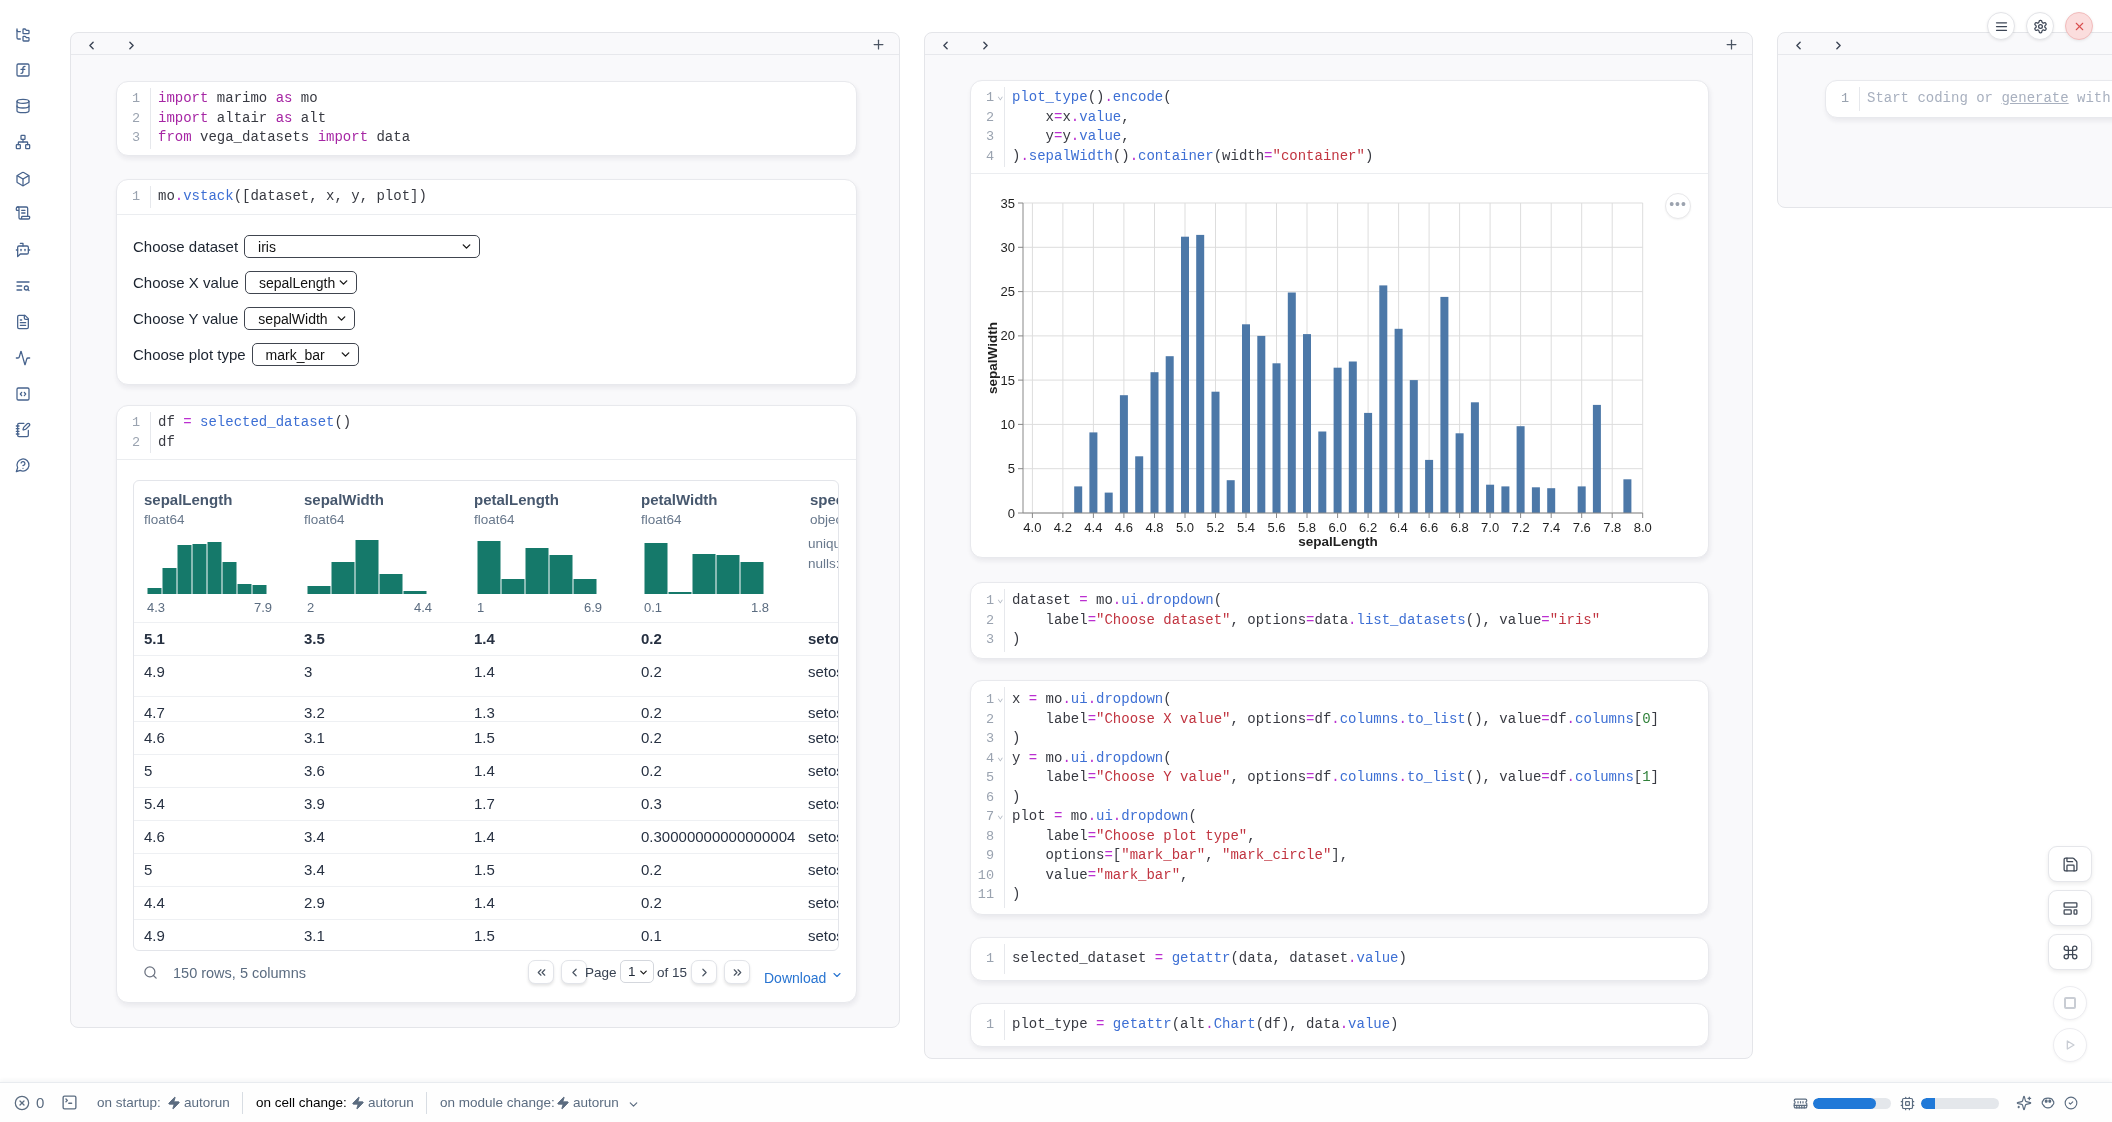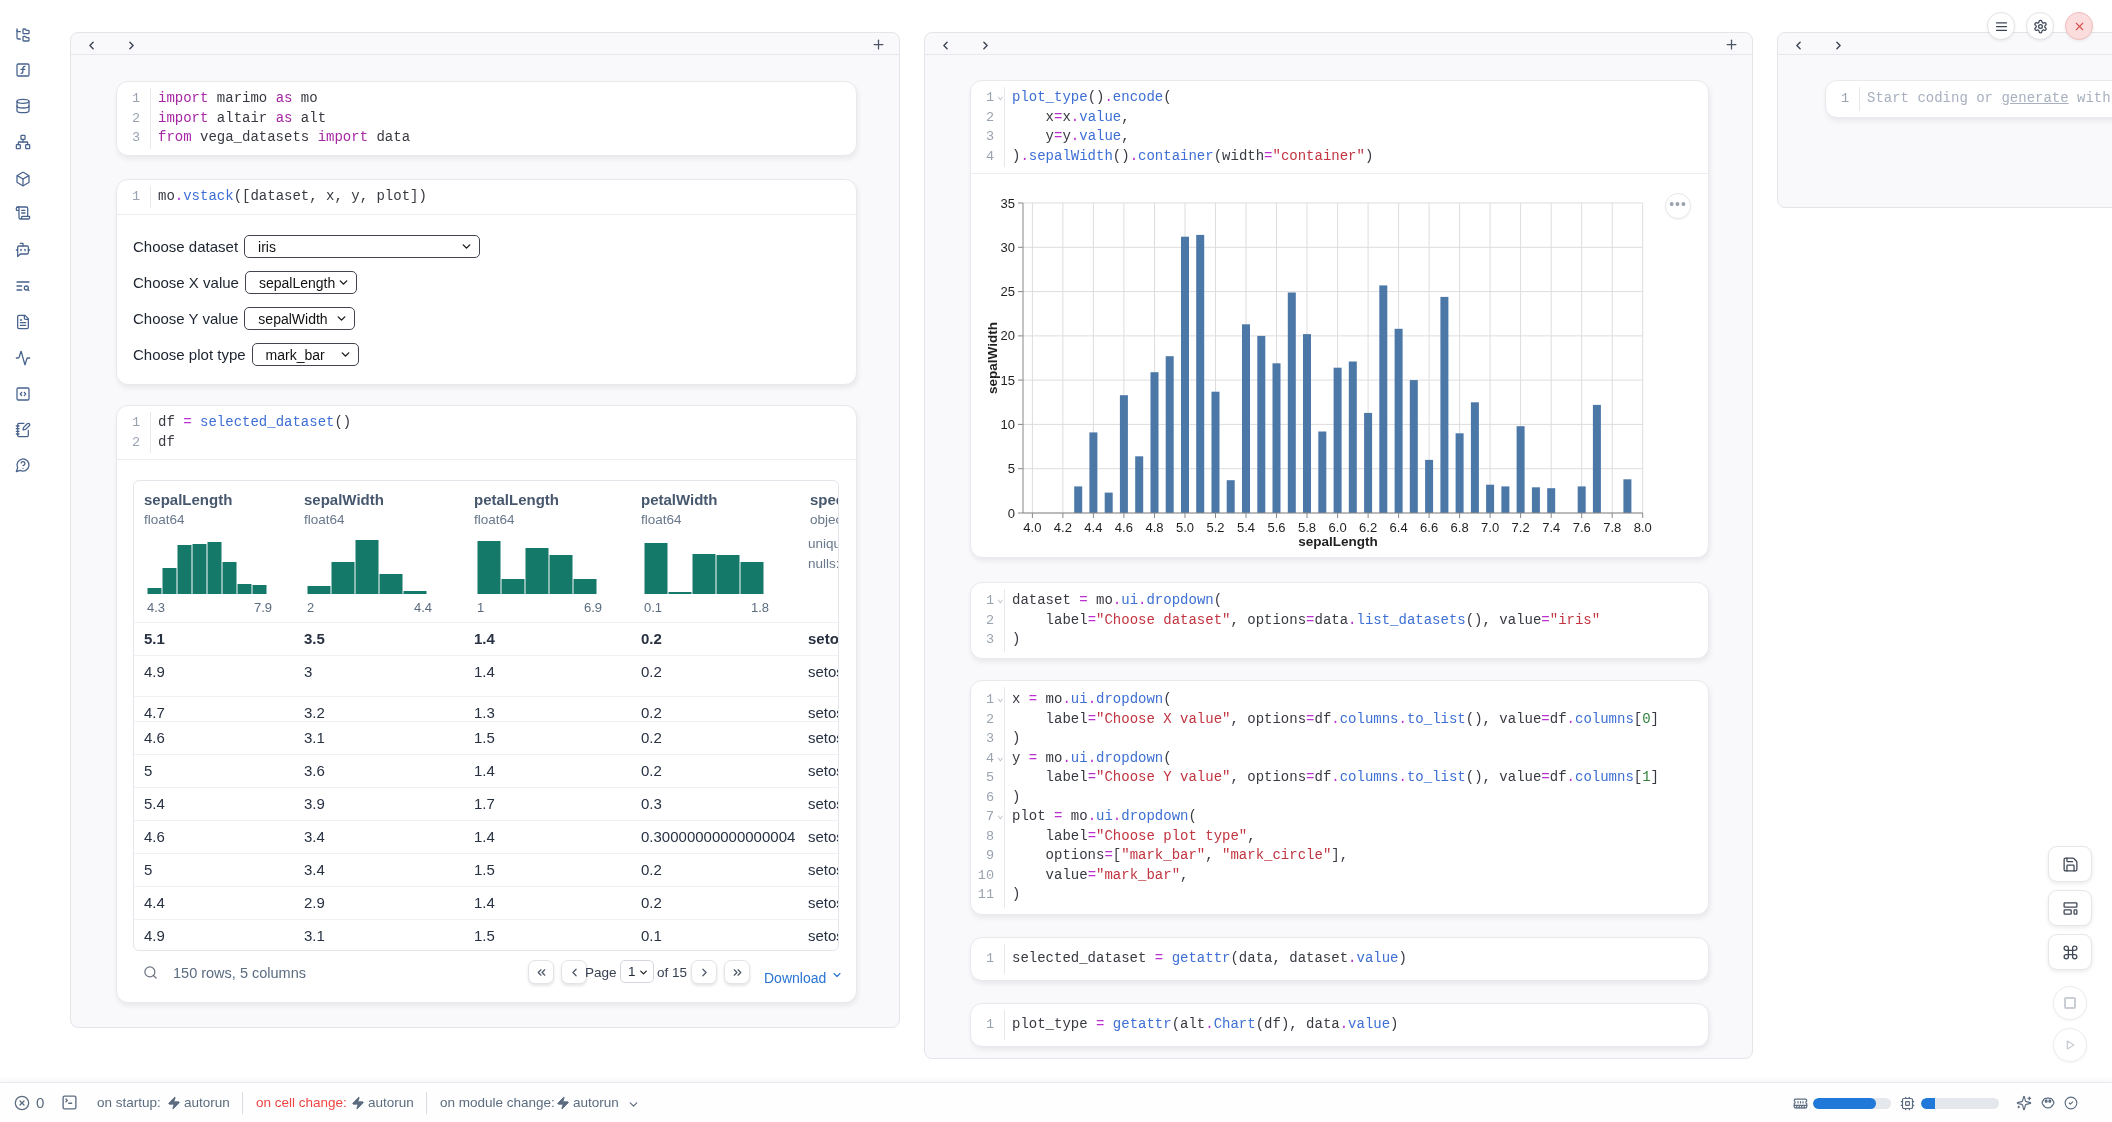--- a/index.html
+++ b/index.html
@@ -601,21 +601,21 @@
           <path d="m7 11 2-2-2-2"></path>
           <path d="M11 13h4"></path>
           <rect x="3" y="3" width="18" height="18" rx="2"></rect>
         </svg></span>
       <span style="position:absolute;left:97px;top:12px;font-size:13.5px;color:#5b6c80;">on startup:</span>
       <span style="position:absolute;left:167px;top:13px;"><svg width="14" height="14" viewBox="0 0 24 24" fill="#5b6c80" stroke="#5b6c80" stroke-width="1.6" stroke-linecap="round" stroke-linejoin="round">
           <path d="M4 14a1 1 0 0 1-.78-1.63l9.9-10.2a.5.5 0 0 1 .86.46l-1.92 6.02A1 1 0 0 0 13 10h7a1 1 0 0 1 .78 1.63l-9.9 10.2a.5.5 0 0 1-.86-.46l1.92-6.02A1 1 0 0 0 11 14z"></path>
         </svg></span>
       <span style="position:absolute;left:184px;top:12px;font-size:13.5px;color:#5b6c80;">autorun</span>
       <span style="position:absolute;left:242px;top:9px;width:1px;height:22px;background:#d8dde3;"></span>
-      <span style="position:absolute;left:256px;top:12px;font-size:13.5px;color:#ef4444;">on cell change:</span>
+      <span style="position:absolute;left:256px;top:12px;font-size:13.5px;color:#000000;">on cell change:</span>
       <span style="position:absolute;left:351px;top:13px;"><svg width="14" height="14" viewBox="0 0 24 24" fill="#5b6c80" stroke="#5b6c80" stroke-width="1.6" stroke-linecap="round" stroke-linejoin="round">
           <path d="M4 14a1 1 0 0 1-.78-1.63l9.9-10.2a.5.5 0 0 1 .86.46l-1.92 6.02A1 1 0 0 0 13 10h7a1 1 0 0 1 .78 1.63l-9.9 10.2a.5.5 0 0 1-.86-.46l1.92-6.02A1 1 0 0 0 11 14z"></path>
         </svg></span>
       <span style="position:absolute;left:368px;top:12px;font-size:13.5px;color:#5b6c80;">autorun</span>
       <span style="position:absolute;left:426px;top:9px;width:1px;height:22px;background:#d8dde3;"></span>
       <span style="position:absolute;left:440px;top:12px;font-size:13.5px;color:#5b6c80;">on module change:</span>
       <span style="position:absolute;left:556px;top:13px;"><svg width="14" height="14" viewBox="0 0 24 24" fill="#5b6c80" stroke="#5b6c80" stroke-width="1.6" stroke-linecap="round" stroke-linejoin="round">
           <path d="M4 14a1 1 0 0 1-.78-1.63l9.9-10.2a.5.5 0 0 1 .86.46l-1.92 6.02A1 1 0 0 0 13 10h7a1 1 0 0 1 .78 1.63l-9.9 10.2a.5.5 0 0 1-.86-.46l1.92-6.02A1 1 0 0 0 11 14z"></path>
         </svg></span>
       <span style="position:absolute;left:573px;top:12px;font-size:13.5px;color:#5b6c80;">autorun</span>

